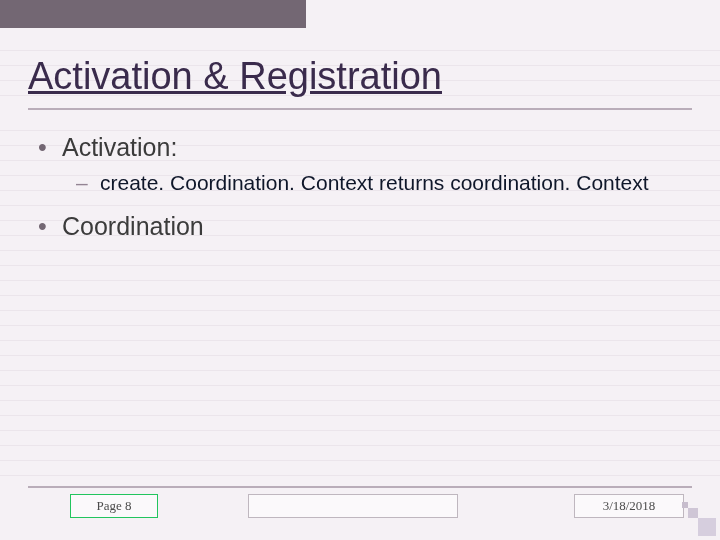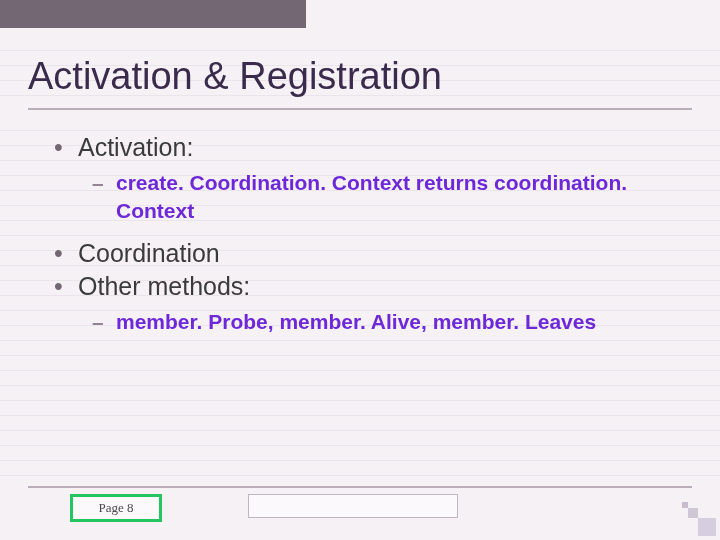--- a/index.html
+++ b/index.html
@@ -46,30 +46,31 @@
     padding: 55px 28px 0 28px;
     z-index: 1;
   }
   .title {
     font-size: 38px;
     color: #3a2b4c;
     font-weight: 400;
     letter-spacing: 0px;
     margin: 0 0 10px 0;
     font-family: Verdana, Tahoma, sans-serif;
+    text-decoration: underline;
   }
   .title-rule {
     border: none;
     border-top: 2px solid #b9adb9;
     margin: 4px 0 22px 0;
     width: 100%;
   }
   ul.bullets {
     list-style: none;
-    margin: 16px;
+    margin: 0;
     padding: 0 0 0 34px;
   }
   ul.bullets > li {
     position: relative;
     color: #3b3b3b;
     font-size: 25px;
     line-height: 1.25;
     margin-bottom: 2px;
   }
   ul.bullets > li::before {
@@ -80,25 +81,24 @@
     top: 0;
     font-size: 25px;
   }
   ul.sub {
     list-style: none;
     margin: 6px 0 14px 0;
     padding: 0 10px 0 38px;
   }
   ul.sub > li {
     position: relative;
-    color: #6d28d9;
+    color: #0f172a;
     font-size: 21px;
     line-height: 1.3;
     margin-bottom: 6px;
-    font-weight: bold;
   }
   ul.sub > li::before {
     content: "–";
     color: #938493;
     position: absolute;
     left: -24px;
     top: 0;
     font-size: 21px;
   }
   .footer {
@@ -116,21 +116,21 @@
     top: -6px;
     height: 2px;
     background: #b9adb9;
   }
   .page-box {
     position: absolute;
     left: 70px;
     top: 2px;
     width: 86px;
     height: 22px;
-    border: 3px solid #22c55e;
+    border: 1px solid #22c55e;
     background: rgba(255,255,255,0.55);
     font-family: "Comic Sans MS", "Comic Sans", cursive;
     font-size: 13px;
     color: #4b4b4b;
     display: flex;
     align-items: center;
     justify-content: center;
   }
   .mid-box {
     position: absolute;
@@ -226,32 +226,27 @@
   <ul class="bullets">
     <li>
       <span>Activation:</span>
       <ul class="sub">
         <li>create. Coordination. Context returns coordination. Context</li>
       </ul>
     </li>
     <li>
       <span>Coordination</span>
     </li>
-    <li>
-      <span>Other methods:</span>
-      <ul class="sub">
-        <li>member. Probe, member. Alive, member. Leaves</li>
-      </ul>
-    </li>
   </ul>
 </div>
 
 <div class="footer">
   <div class="footer-line"></div>
   <div class="page-box">Page 8</div>
   <div class="mid-box"></div>
+  <div class="date-box">3/18/2018</div>
 </div>
 
 <div class="corner-deco">
   <div class="a"></div>
     <div class="b"></div>
     <div class="c"></div>
 </div>
 
 </body></html>

